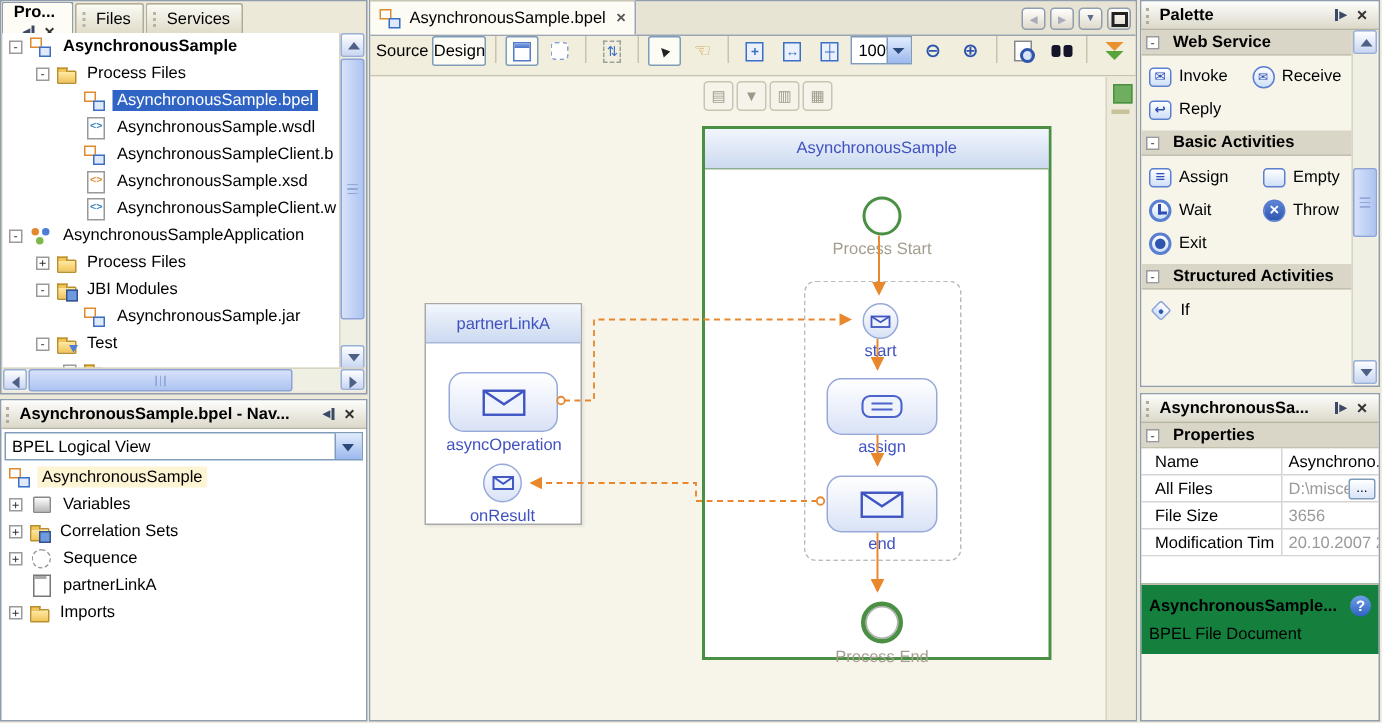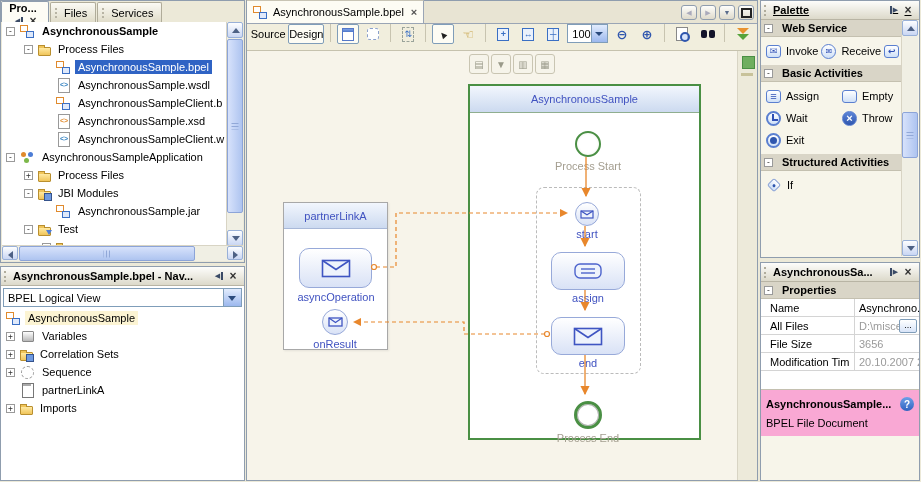--- a/index.html
+++ b/index.html
@@ -165,21 +165,21 @@
   .seqbox{position:absolute;border:1px dashed #bbb;border-radius:8px;}
   .dlab{position:absolute;text-align:center;color:#4052c0;}
   .dlab.gray{color:#a49e90;}
   .wires{position:absolute;left:0;top:0;pointer-events:none;}
 
   
   .palette-body{background:#f7f5ea;position:absolute;top:19px;left:0;right:0;bottom:0;overflow:hidden;}
   .sechdr{height:17px;display:flex;align-items:center;background:#d9d5c7;border-bottom:1px solid #c4c0b0;
           font-weight:bold;padding-left:3px;gap:4px;box-sizing:border-box;}
   .pal-grid{display:grid;padding:3px 2px;}
-  .cols1{grid-template-columns:1fr 1fr 1fr;} .cols2{grid-template-columns:76px 1fr;}
+  .cols1{grid-template-columns:1fr 1fr;} .cols2{grid-template-columns:76px 1fr;}
   .pal-item{display:flex;align-items:center;height:22px;padding-left:3px;}
   .pi{width:15px;height:13px;border:1px solid #5a7fd0;border-radius:3px;background:linear-gradient(#fff,#cfe0f7);
       display:inline-flex;align-items:center;justify-content:center;font-size:9px;color:#2f4fb4;
       flex:none;margin-right:5px;position:relative;box-sizing:border-box;}
   .pi-invoke::before{content:"✉";}
   .pi-receive{border-radius:50%;width:15px;height:15px;} .pi-receive::before{content:"✉";font-size:8px;}
   .pi-reply::before{content:"↩";font-weight:bold;}
   .pi-plink{border-radius:0;border-color:#888;background:#fff;}
   .pi-plink::before{content:"";position:absolute;top:1px;left:1px;right:1px;height:3px;background:#b8b8b8;}
   .pi-assign::before{content:"≡";font-size:11px;}
@@ -197,21 +197,21 @@
   
   .prop-table{background:#fff;}
   .prow{display:flex;height:18px;border-bottom:1px solid #d4d4d4;align-items:center;box-sizing:border-box;}
   .prow .pl{width:84px;flex:none;border-right:1px solid #d4d4d4;padding-left:9px;height:100%;
             display:flex;align-items:center;white-space:nowrap;overflow:hidden;}
   .prow .pv{flex:1;padding-left:4px;white-space:nowrap;overflow:hidden;}
   .prow.muted .pv{color:#9a9a9a;}
   .propbtn{width:18px;height:14px;border:1px solid #7f9db9;border-radius:2px;margin-right:2px;flex:none;
            background:linear-gradient(#fff,#d8e4f8);font-size:9px;line-height:10px;text-align:center;box-sizing:border-box;}
   .propbtn:empty{display:none;}
-  .prop-desc{background:#f9a8d4;padding:7px 5px;border-top:1px solid #c4c0b0;}
+  .prop-desc{background:#15803d;padding:7px 5px;border-top:1px solid #c4c0b0;}
   .prop-desc .dt{font-weight:bold;display:flex;align-items:center;}
   .prop-desc .dt span:first-child{flex:1;white-space:nowrap;overflow:hidden;}
   .helpico{width:14px;height:14px;border-radius:50%;background:linear-gradient(#6ea0e8,#2f62c0);color:#fff;
            font-size:10px;font-weight:bold;display:inline-flex;align-items:center;justify-content:center;flex:none;}
   .helpico::before{content:"?";}
   .prop-desc .dd{margin-top:6px;}
 </style>
 </head>
 <body>
 
@@ -545,21 +545,21 @@
         <circle cx="300" cy="283" r="2.5" fill="#fff" stroke="#e8872c" stroke-width="1.2"></circle>
       </svg>
 
       <div class="stripe">
         <span class="ok"></span>
         <span class="mark"></span>
       </div>
     </div>
   </div>
 
-  <div class="panel" style="left:760px;top:0;width:160px;height:258px;background:#f7f5ea;text-decoration:underline;">
+  <div class="panel" style="left:760px;top:0;width:160px;height:258px;background:#f7f5ea;">
     <div class="ptitle">
       <span class="grip"></span>
       <span class="t">Palette</span>
       <span class="tbico dock-ico"></span>
       <span class="tbico close-ico"></span>
     </div>
     <div class="palette-body" style="right:17px;">
       <div class="sechdr">
         <span class="exp">-</span>
         <span>Web Service</span>

